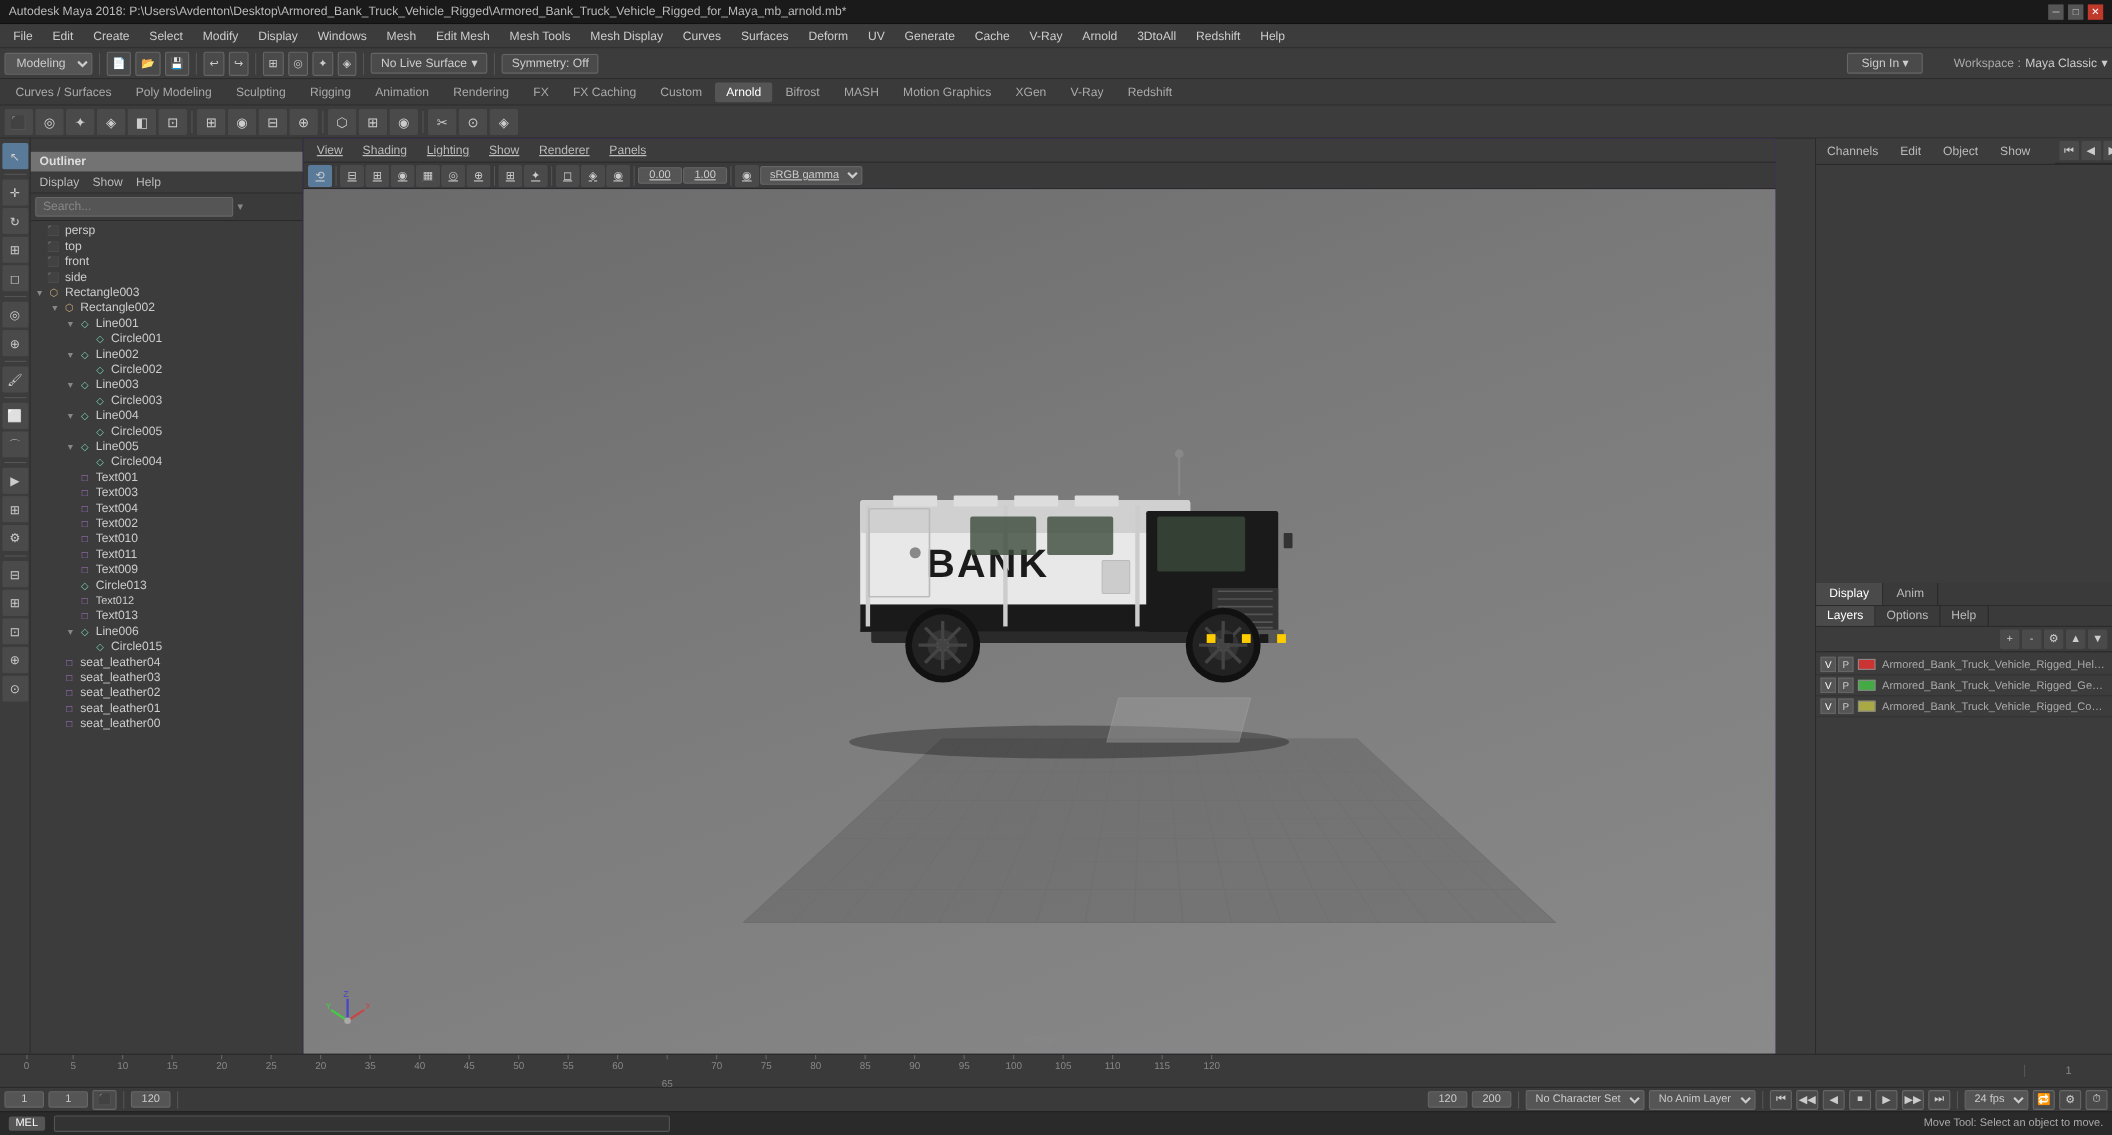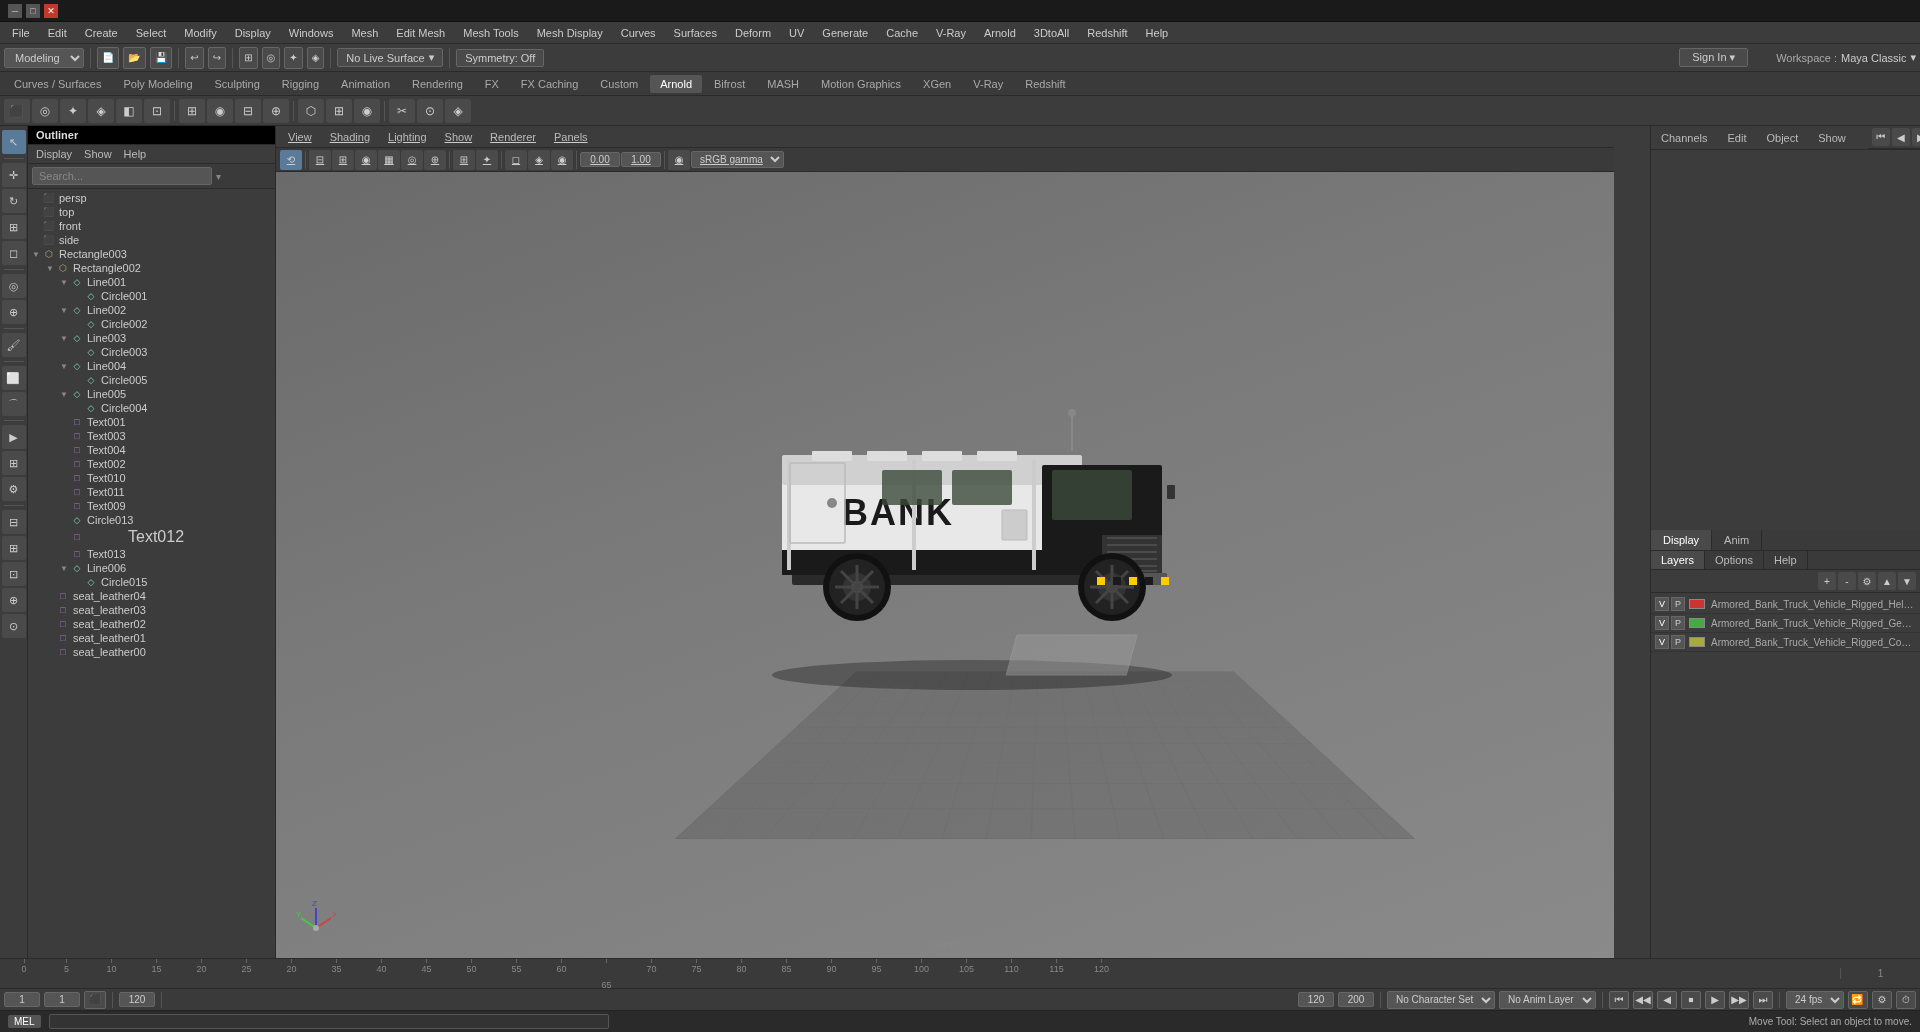--- a/index.html
+++ b/index.html
@@ -191,26 +191,27 @@
 
     
     #outliner {
       width: 248px;
       background: #3c3c3c;
       border-right: 1px solid #2a2a2a;
       display: flex;
       flex-direction: column;
     }
     #outliner-header {
-      background: #000000;
+      background: #737373;
       padding: 3px 8px;
       font-size: 11px;
       font-weight: bold;
       color: #ddd;
       border-bottom: 1px solid #2a2a2a;
+      margin-top: 12px;
     }
     #outliner-menu {
       display: flex;
       gap: 0;
       background: #3c3c3c;
       border-bottom: 1px solid #2a2a2a;
       padding: 1px 2px;
     }
     .outliner-menu-item {
       padding: 2px 6px;
@@ -635,20 +636,21 @@
         rgba(100,100,100,0.4) 30px
       );
       background-color: rgba(80,80,80,0.3);
       border: 1px solid rgba(100,100,100,0.3);
     }
   </style>
 </head>
 <body>
 
 <div id="title-bar">
+  <span class="title">Autodesk Maya 2018: P:\Users\Avdenton\Desktop\Armored_Bank_Truck_Vehicle_Rigged\Armored_Bank_Truck_Vehicle_Rigged_for_Maya_mb_arnold.mb*</span>
   <div class="controls">
     <button class="win-btn minimize">─</button>
     <button class="win-btn maximize">□</button>
     <button class="win-btn close">✕</button>
   </div>
 </div>
 
 <div id="menu-bar">
   <span class="menu-item">File</span>
   <span class="menu-item">Edit</span>
@@ -935,21 +937,21 @@
         <div class="tree-item">
       <span class="tree-indent" style="width:28px;display:inline-block;"></span>
       <span class="tree-arrow"></span>
       <span class="tree-icon icon-curve">◇</span>
       <span style="font-size:11px;color:#ccc;">Circle013</span>
     </div>
         <div class="tree-item">
       <span class="tree-indent" style="width:28px;display:inline-block;"></span>
       <span class="tree-arrow"></span>
       <span class="tree-icon icon-mesh">□</span>
-      <span style="font-size:16px;color:#ccc;margin-left:41px;">Text012</span>
+      <span style="font-size:10px;color:#ccc;">Text012</span>
     </div>
         <div class="tree-item">
       <span class="tree-indent" style="width:28px;display:inline-block;"></span>
       <span class="tree-arrow"></span>
       <span class="tree-icon icon-mesh">□</span>
       <span style="font-size:11px;color:#ccc;">Text013</span>
     </div>
         <div class="tree-item">
       <span class="tree-indent" style="width:28px;display:inline-block;"></span>
       <span class="tree-arrow">▼</span>

